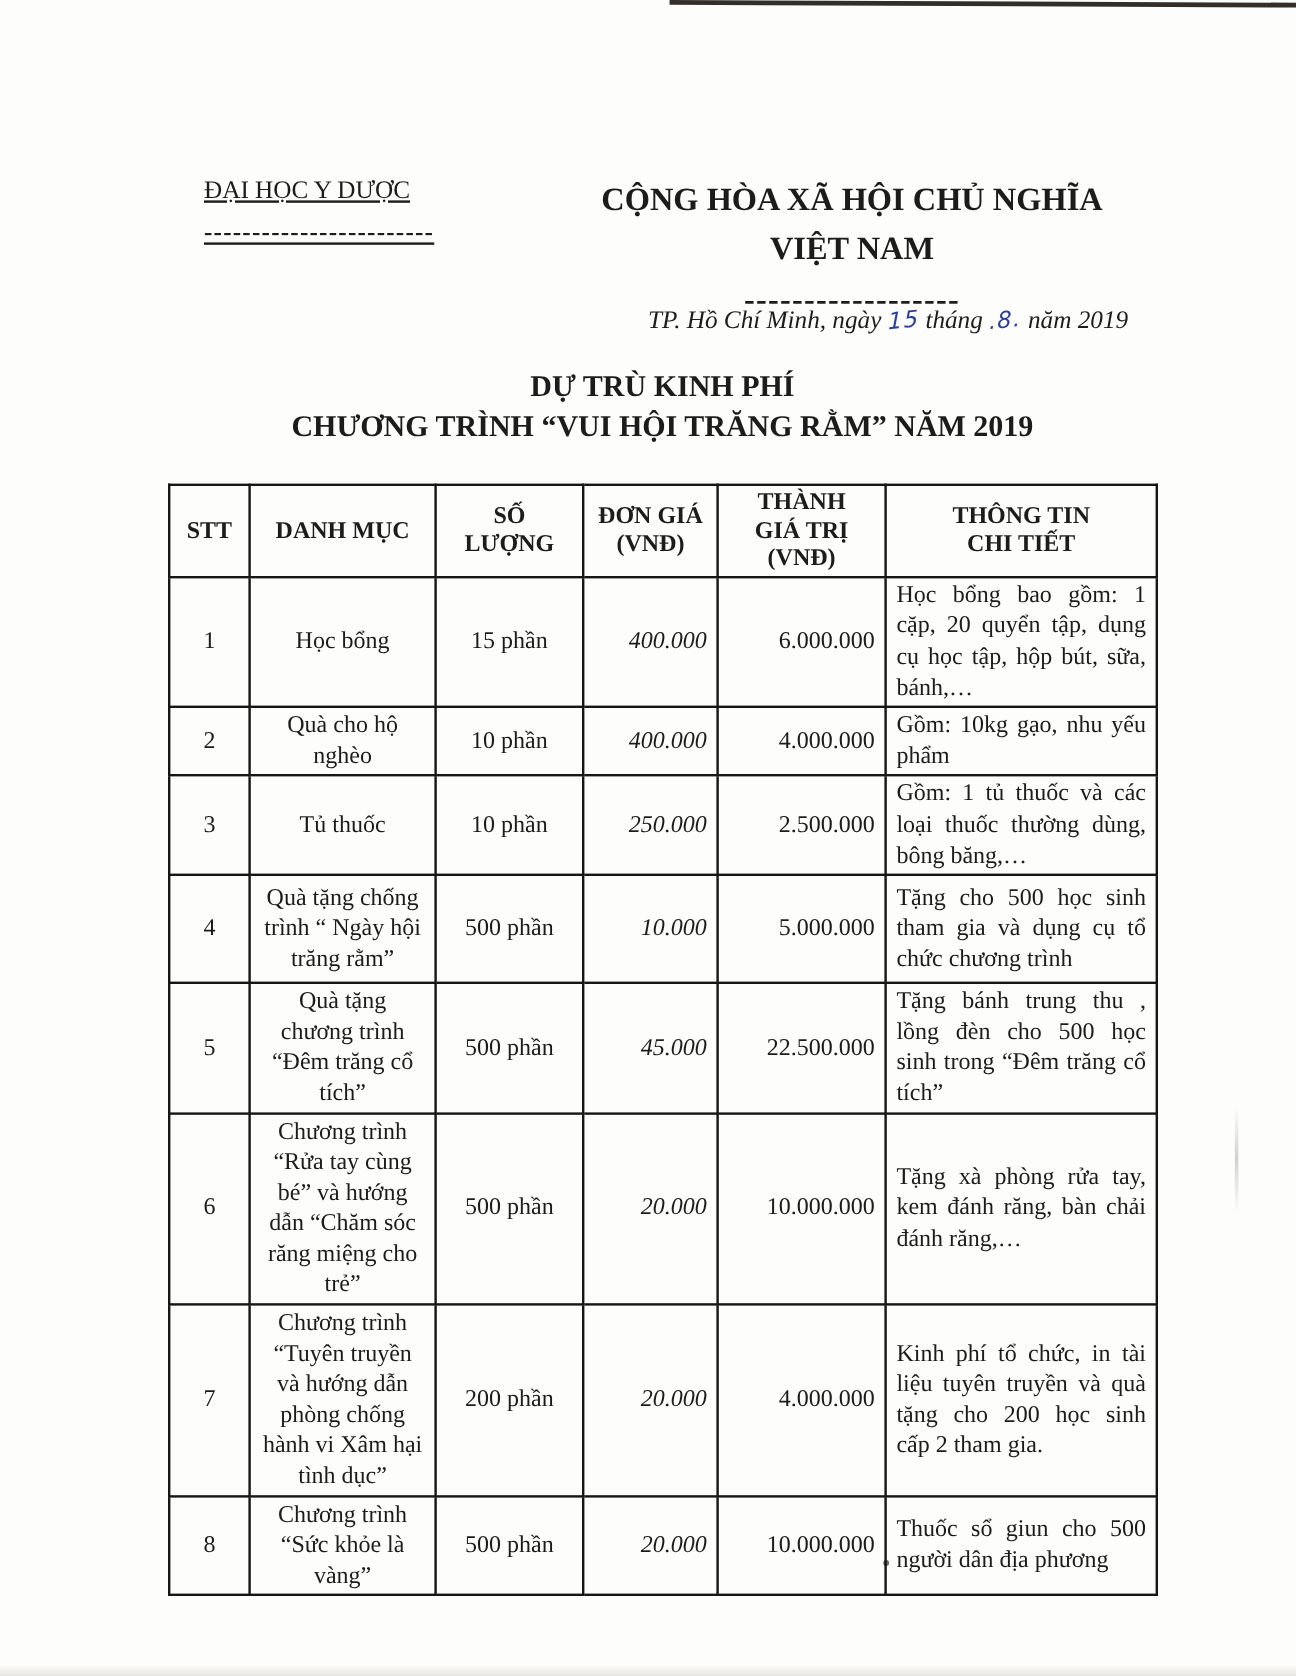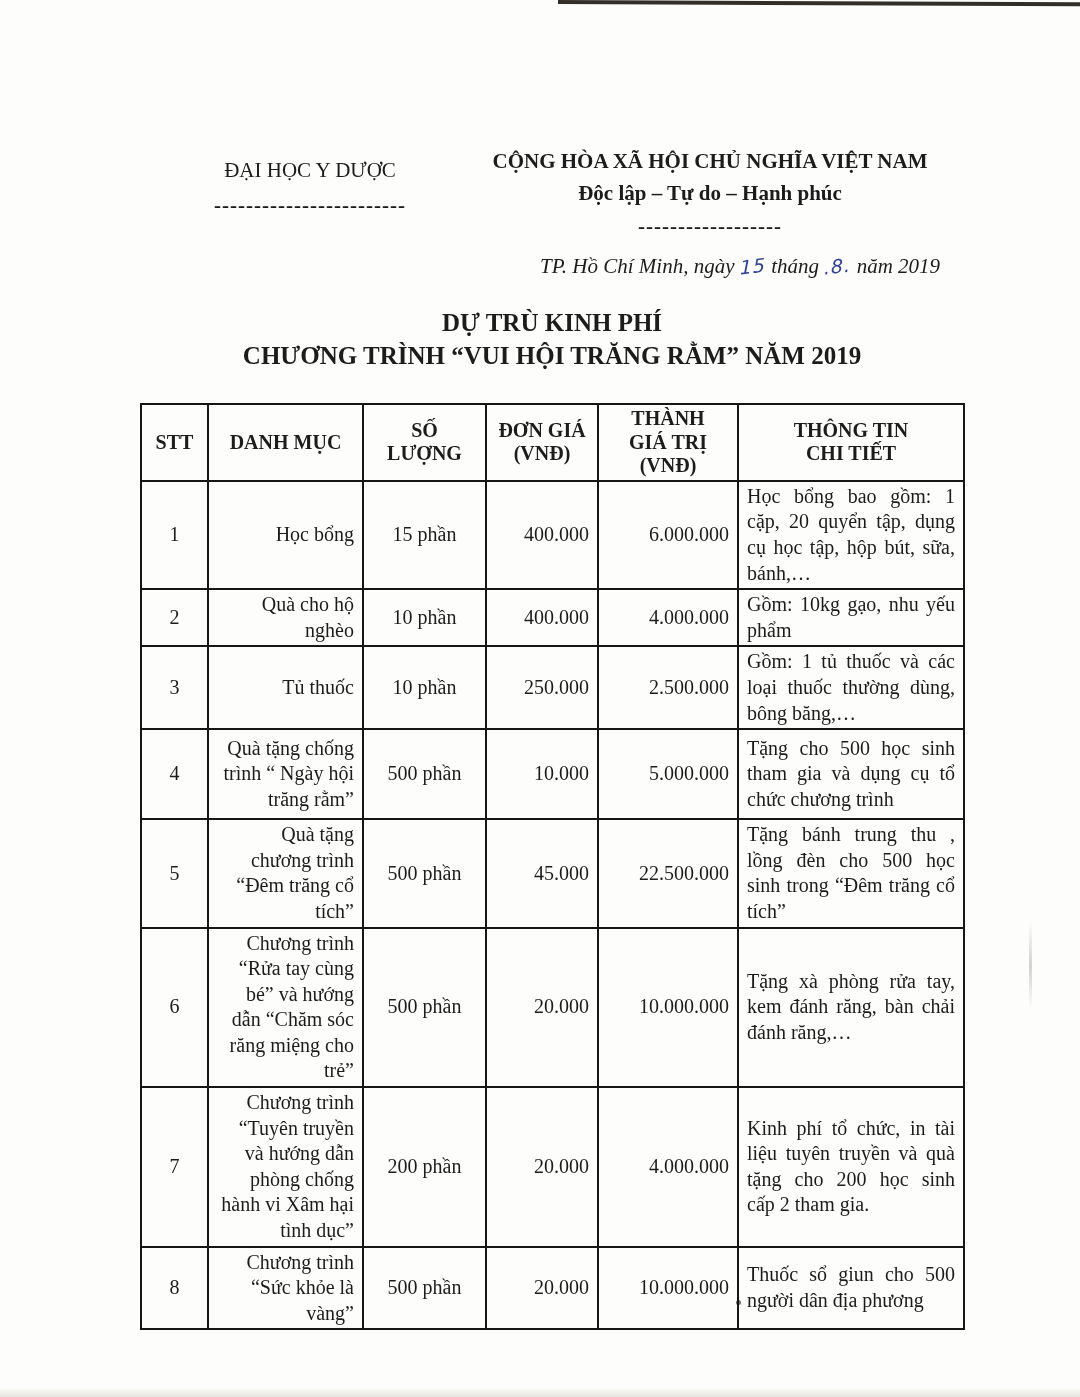--- a/index.html
+++ b/index.html
@@ -24,28 +24,28 @@
     position:absolute;left:1029px;top:922px;width:3px;height:88px;
     background:linear-gradient(to bottom,rgba(110,110,110,0),rgba(110,110,110,0.30),rgba(110,110,110,0));
     border-radius:2px;
   }
   .speck{
     position:absolute;left:736px;top:1300px;width:5px;height:5px;
     background:#4a4a4a;border-radius:50%;opacity:.8;
   }
   
   .hdr-left{
-    position:absolute;left:170px;top:156px;width:280px;
-    text-align:center;font-size:21px;line-height:1.42;
+    position:absolute;left:170px;top:144px;width:280px;
+    font-size:21px;line-height:1.42;text-decoration:underline;
   }
   .hdr-left .b3{font-weight:bold;}
   .hdr-divider{font-weight:bold;letter-spacing:1px;line-height:1.1;margin-top:8px;}
   .hdr-right{
     position:absolute;left:480px;top:146px;width:460px;
-    text-align:center;font-size:21px;line-height:1.5;font-weight:bold;
+    text-align:center;font-size:27px;line-height:1.5;font-weight:bold;
   }
   .hdr-right .divider{margin-top:2px;letter-spacing:1px;}
   .dateline{
     position:absolute;left:540px;top:254px;width:420px;
     font-style:italic;font-size:21px;white-space:nowrap;
   }
   .hand{
     color:#2b3f9c;
     font-family:"DejaVu Sans",sans-serif;
     font-size:19px;
@@ -70,23 +70,23 @@
     vertical-align:middle;
     padding:2px 8px;
     line-height:1.28;
   }
   table.budget{border:1px solid #161616;}
   table.budget th{
     font-weight:bold;text-align:center;
     white-space:pre-line;line-height:1.18;font-size:20px;
   }
   td.c-stt{text-align:center;}
-  td.c-dm{text-align:right;}
+  td.c-dm{text-align:center;}
   td.c-sl{text-align:center;border-radius:14px;}
-  td.c-dg{text-align:right;padding-right:12px;}
+  td.c-dg{text-align:right;padding-right:12px;font-style:italic;}
   td.c-tg{text-align:right;padding-right:8px;}
   td.c-tt{text-align:justify;}
   tr.rh0{height:75px;}
   tr.rh1{height:70px;}
   tr.rh2{height:52px;}
   tr.rh3{height:68px;}
   tr.rh4{height:90px;}
   tr.rh5{height:97px;}
   tr.rh6{height:140px;}
   tr.rh7{height:145px;}
@@ -102,21 +102,20 @@
   <div class="speck"></div>
   <div class="edge-bottom"></div>
 
   <div class="hdr-left">
     <div>ĐẠI HỌC Y DƯỢC</div>
     <div class="hdr-divider">------------------------</div>
   </div>
 
   <div class="hdr-right">
     <div>CỘNG HÒA XÃ HỘI CHỦ NGHĨA VIỆT NAM</div>
-    <div>Độc lập – Tự do – Hạnh phúc</div>
     <div class="divider">------------------</div>
   </div>
 
   <div class="dateline">
     <span>TP. Hồ Chí Minh, ngày</span>
     <span class="hand">15</span>
     <span>tháng</span>
     <span class="hand">.8.</span>
     <span>năm 2019</span>
   </div>

